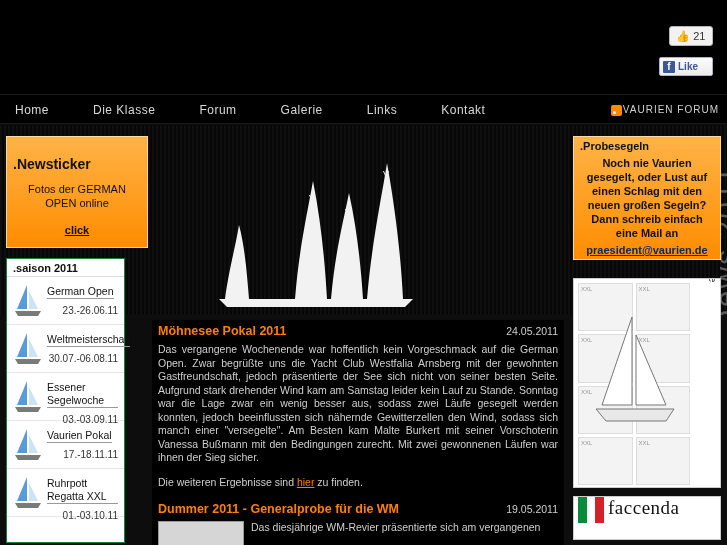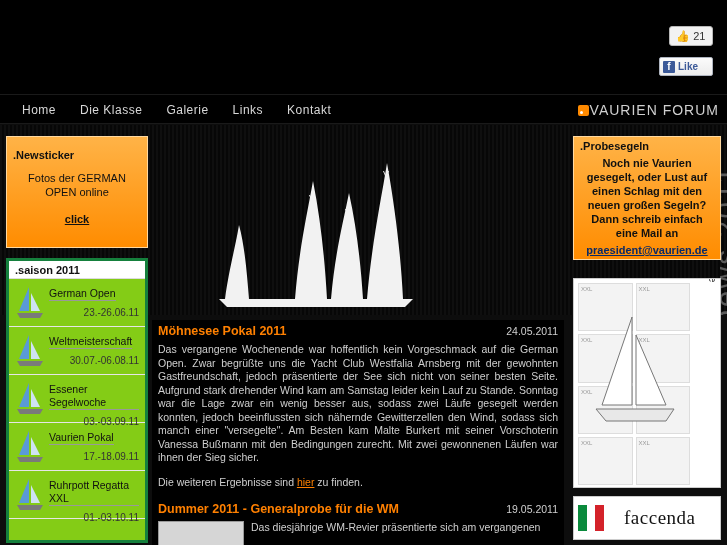--- a/index.html
+++ b/index.html
@@ -69,38 +69,39 @@
     position: absolute; left: 0; top: 94px;
     width: 727px; height: 30px;
     background: #000;
     border-top: 1px solid #1a1a1a;
     border-bottom: 1px solid #1a1a1a;
   }
   .navitems {
     display: flex;
     align-items: center;
     height: 30px;
-    padding-left: 10px;
+    padding-left: 3px;
+    gap: 20px;
   }
   .navitem {
     color: #d8d8d8;
     font-size: 12px;
     letter-spacing: 0.5px;
     padding: 0 12px;
     height: 30px;
     line-height: 30px;
     font-family: "Liberation Sans", sans-serif;
     cursor: pointer;
     white-space: nowrap;
   }
   .forumlink {
     position: absolute; right: 8px; top: 0;
     height: 30px; line-height: 30px;
     display: flex; align-items: center; gap: 1px;
-    color: #cfcfcf; font-size: 14px; letter-spacing: 1px;
+    color: #cfcfcf; font-size: 10px; letter-spacing: 1px;
   }
   .rss {
     display: inline-block;
     width: 11px; height: 11px;
     background: #ff8a00;
     border-radius: 2px;
     position: relative;
   }
   .rss::after {
     content: "";
@@ -130,24 +131,24 @@
   .sails { position: absolute; left: 195px; top: 4px; }
 
   
   .newsticker {
     position: absolute; left: 6px; top: 136px;
     width: 142px; height: 112px;
     background: linear-gradient(#ffb347, #ff8c00);
     border: 1px solid #ffd9a0;
   }
   .box-title {
-    font-size: 11px;
+    font-size: 14px;
     font-weight: bold;
     color: #111;
-    padding: 12px 6px 0 6px;
+    padding: 19px 6px 0 6px;
   }
   .newsticker .nt-body {
     text-align: center;
     color: #111;
     font-size: 11px;
     font-weight: normal;
     padding: 10px 6px 0 6px;
     line-height: 14px;
   }
   .newsticker .nt-click {
@@ -156,23 +157,23 @@
     font-size: 11px;
     font-weight: bold;
     color: #111;
     text-decoration: underline;
     cursor: pointer;
   }
 
   
   .saison {
     position: absolute; left: 6px; top: 258px;
-    width: 142px; height: 285px;
-    background: #84cc16;
-    border: 3px solid #15803d;
+    width: 119px; height: 285px;
+    background: #ffffff;
+    border: 1px solid #15803d;
   }
   .saison .box-title {
     background: #fff;
     color: #111;
     padding: 3px 6px 2px 6px;
     border-bottom: 1px solid #dcdcdc;
     font-size: 11px;
   }
   .event {
     position: relative;
@@ -259,21 +260,21 @@
     position: absolute; left: 18px; top: 34px;
     width: 86px; height: 120px;
   }
 
   
   .faccenda {
     position: absolute; right: 6px; top: 496px;
     width: 148px; height: 44px;
     background: #fff;
     border: 1px solid #ccc;
-    display: flex; align-items: center; gap: 20px;
+    display: flex; align-items: flex-start; gap: 4px;
     padding-left: 4px;
   }
   .fac-flag { display: flex; width: 26px; height: 26px; }
   .fac-flag i { display: block; width: 8.6px; height: 26px; }
   .fac-text {
     font-family: "Liberation Serif", serif;
     font-size: 19px; color: #111; letter-spacing: 0.5px;
   }
 
   
@@ -327,20 +328,21 @@
     <div class="fb-like-btn">
       <span class="fb-f">f</span>
       <span>Like</span>
     </div>
   </div>
 
   <div class="navbar">
     <div class="navitems">
       <div class="navitem">Home</div>
       <div class="navitem">Die Klasse</div>
+      <div class="navitem">Forum</div>
       <div class="navitem">Galerie</div>
       <div class="navitem">Links</div>
       <div class="navitem">Kontakt</div>
     </div>
     <div class="forumlink">
       <span class="rss"></span>
       <span>VAURIEN FORUM</span>
     </div>
   </div>
 
@@ -398,21 +400,21 @@
       <div class="edate">03.-03.09.11</div>
     </div>
 
     <div class="event">
       <svg class="boat-ico" viewBox="0 0 30 36">
         <path d="M14 2 L14 26 L4 26 Z" fill="#5a9ad6"></path>
           <path d="M16 8 L16 26 L25 26 Z" fill="#cfe2f3"></path>
         <path d="M2 28 L28 28 L25 33 L5 33 Z" fill="#7a7a7a"></path>
       </svg>
       <div class="ename">Vaurien Pokal</div>
-      <div class="edate">17.-18.09.11</div>
+      <div class="edate">17.-18.11.11</div>
     </div>
 
     <div class="event">
       <svg class="boat-ico" viewBox="0 0 30 36">
         <path d="M14 2 L14 26 L4 26 Z" fill="#5a9ad6"></path>
           <path d="M16 8 L16 26 L25 26 Z" fill="#cfe2f3"></path>
         <path d="M2 28 L28 28 L25 33 L5 33 Z" fill="#7a7a7a"></path>
       </svg>
       <div class="ename">Ruhrpott Regatta XXL</div>
       <div class="edate">01.-03.10.11</div>

